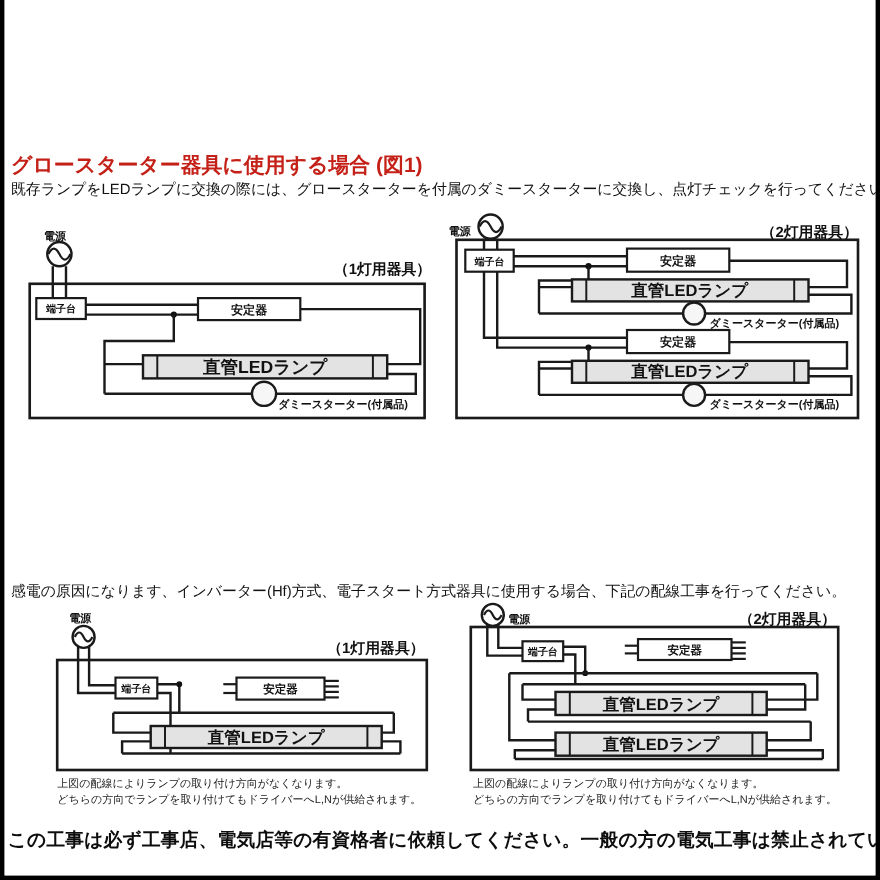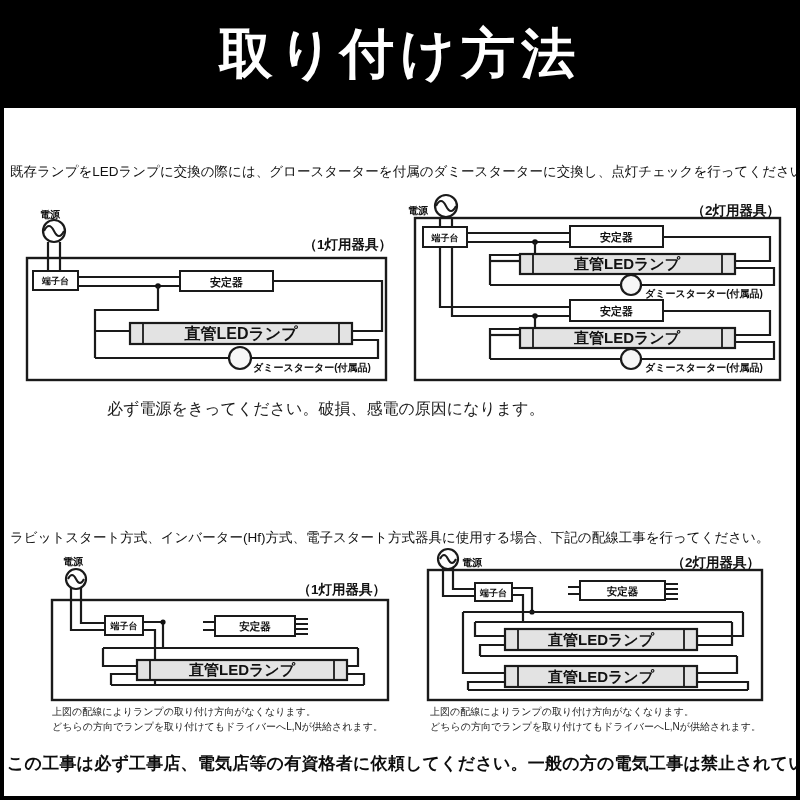--- a/index.html
+++ b/index.html
@@ -37,27 +37,25 @@
   .tube-label{font-size:16px;font-weight:bold;}
   .tube-label-s{font-size:15px;font-weight:bold;}
   .fixture{font-size:13.5px;font-weight:bold;}
   .ds{font-size:10px;font-weight:bold;}
 </style>
 </head>
 <body>
 
 <div class="page">
 
-  <div class="banner">
-    <span>取り付け方法</span>
-  </div>
   <div class="edge l"></div>
   <div class="edge r"></div>
   <div class="edge b"></div>
 
+  <div class="abs red-heading" style="left:10px;top:137px;">グロースターター器具に使用する場合 (図1)</div>
   <div class="abs desc" style="left:10px;top:163px;">既存ランプをLEDランプに交換の際には、グロースターターを付属のダミースターターに交換し、点灯チェックを行ってください。</div>
 
   <svg class="diag" style="left:25px;top:195px;" width="375" height="197" viewBox="25 195 375 197">
     <text class="pw" x="40" y="218">電源</text>
     <g>
       <circle class="acc" cx="54" cy="231" r="11"></circle>
       <path class="sine" d="M44 231 q5 -10 10 0 q5 10 10 0"></path>
     </g>
     <g>
       <path class="wire" d="M48 242 V271"></path>
@@ -132,23 +130,22 @@
       <rect class="tube-body" x="520" y="328" width="215" height="20"></rect>
       <path class="capline" d="M533 328 V348"></path>
         <path class="capline" d="M722 328 V348"></path>
       <text class="tube-label-s" x="627" y="343" text-anchor="middle">直管LEDランプ</text>
     </g>
     <circle class="starter" cx="631" cy="359" r="10"></circle>
     <text class="ds" x="645" y="371">ダミースターター(付属品)</text>
     <text class="fixture" x="780" y="215" text-anchor="end">（2灯用器具）</text>
   </svg>
 
-  <div class="abs caution" style="left:107px;top:399px;">必ず電源をきってください。破損、感電の原因になります。</div>
-
-  <div class="abs desc" style="left:10px;top:529px;">ラビットスタート方式、インバーター(Hf)方式、電子スタート方式器具に使用する場合、下記の配線工事を行ってください。</div>
+
+  <div class="abs desc" style="left:10px;top:529px;">感電の原因になります、インバーター(Hf)方式、電子スタート方式器具に使用する場合、下記の配線工事を行ってください。</div>
 
   <svg class="diag" style="left:25px;top:548px;" width="375" height="156" viewBox="25 548 375 156">
     <text class="pw" x="63" y="565">電源</text>
     <g>
       <circle class="acc" cx="76" cy="579" r="10"></circle>
       <path class="sine" d="M68 579 q4 -8 8 0 q4 8 8 0"></path>
     </g>
     <g>
       <polyline class="wire" points="71,588 71,630 105,630"></polyline>
       <polyline class="wire" points="81,588 81,623 105,623"></polyline>

